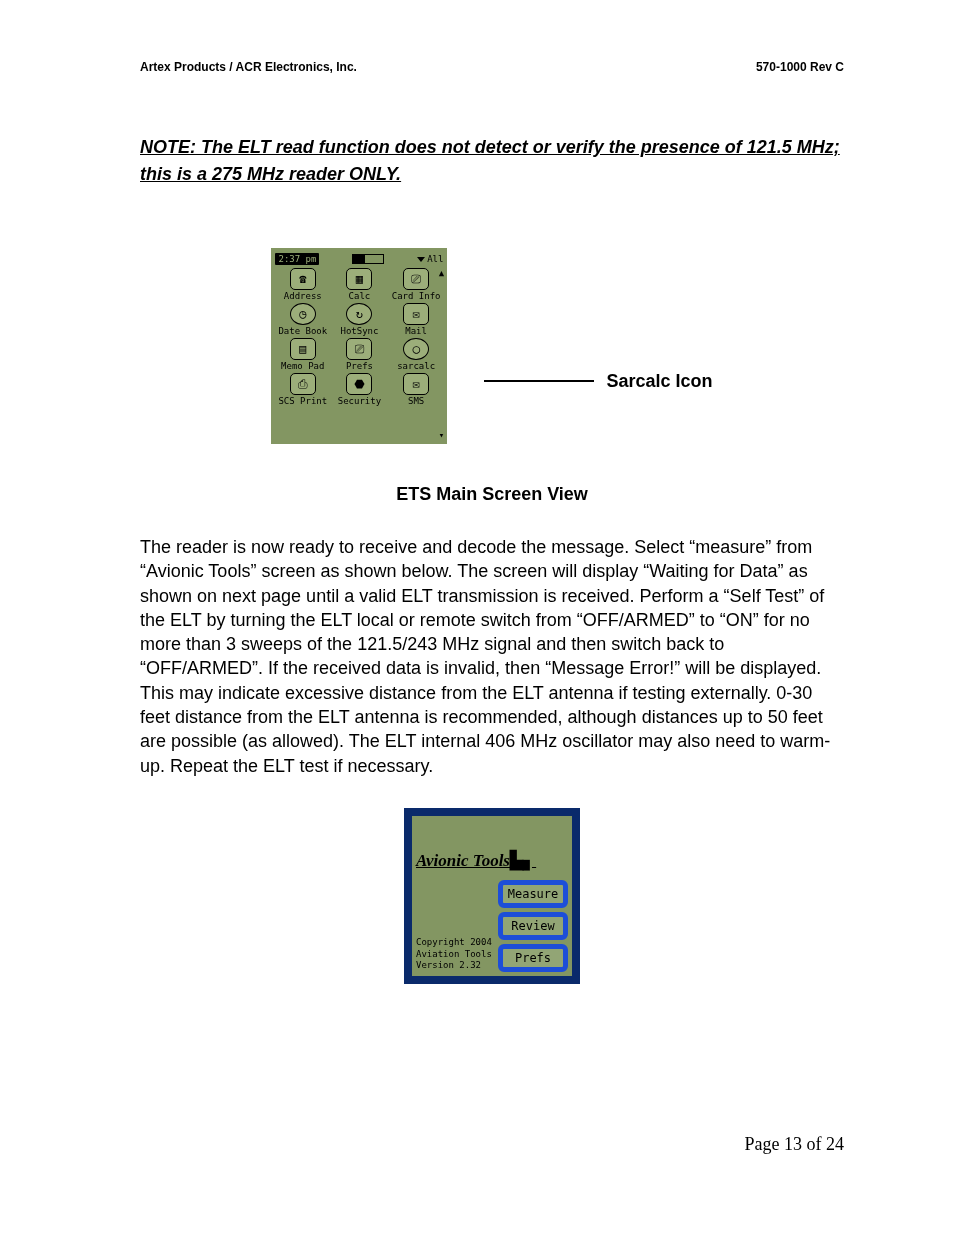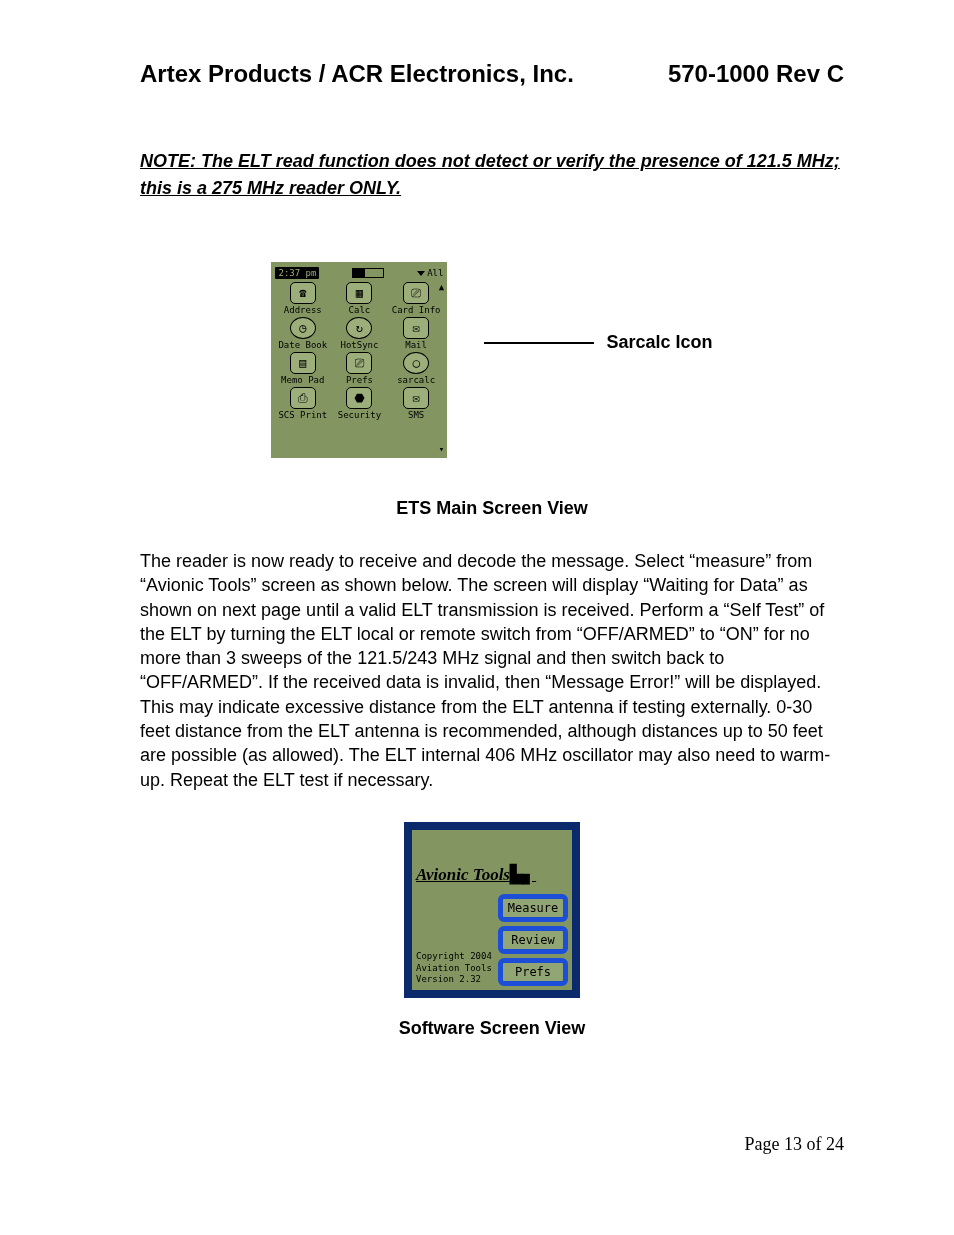--- a/index.html
+++ b/index.html
@@ -12,35 +12,35 @@
     width: 954px;
     height: 1235px;
     position: relative;
     box-sizing: border-box;
     padding: 60px 110px 0 140px;
   }
   .header-row {
     display: flex;
     justify-content: space-between;
     font-weight: bold;
-    font-size: 24px;
+    font-size: 12px;
     margin-bottom: 60px;
   }
   .note {
     font-weight: bold;
     font-style: italic;
     text-decoration: underline;
     font-size: 18px;
     line-height: 1.5;
     margin-bottom: 60px;
   }
   .fig1-wrap {
     display: flex;
     justify-content: center;
-    align-items: flex-start;
+    align-items: center;
     margin-bottom: 40px;
   }
   .palm-screen {
     background: #839662;
     width: 176px;
     height: 196px;
     box-sizing: border-box;
     padding: 4px;
     font-family: "Lucida Console", monospace;
     color: #000;
@@ -301,17 +301,16 @@
         <div>Version 2.32</div>
       </div>
       <div class="avionic-btns">
         <div class="avionic-btn">Measure</div>
         <div class="avionic-btn">Review</div>
         <div class="avionic-btn">Prefs</div>
       </div>
     </div>
   </div>
 
-  <div class="caption">Software Screen View</div>
 
   <div class="footer">Page 13 of 24</div>
 
 </div>
 
 </body></html>

